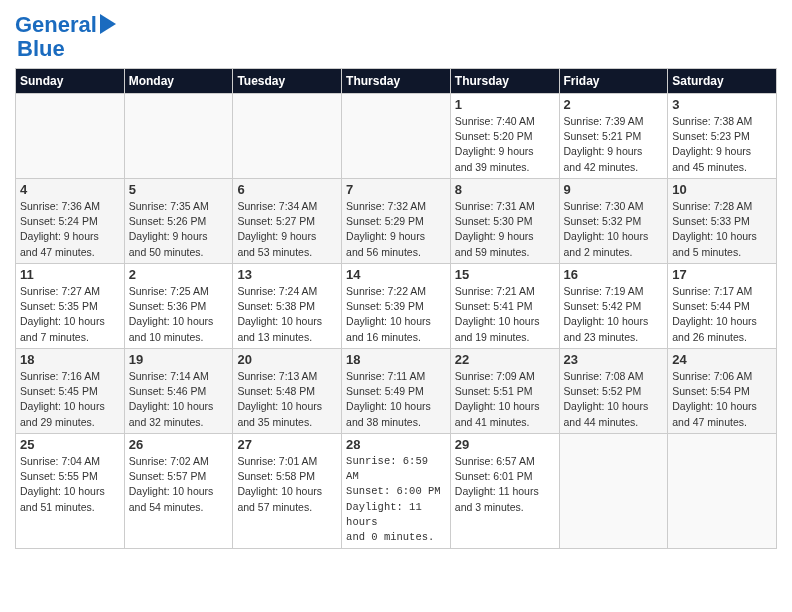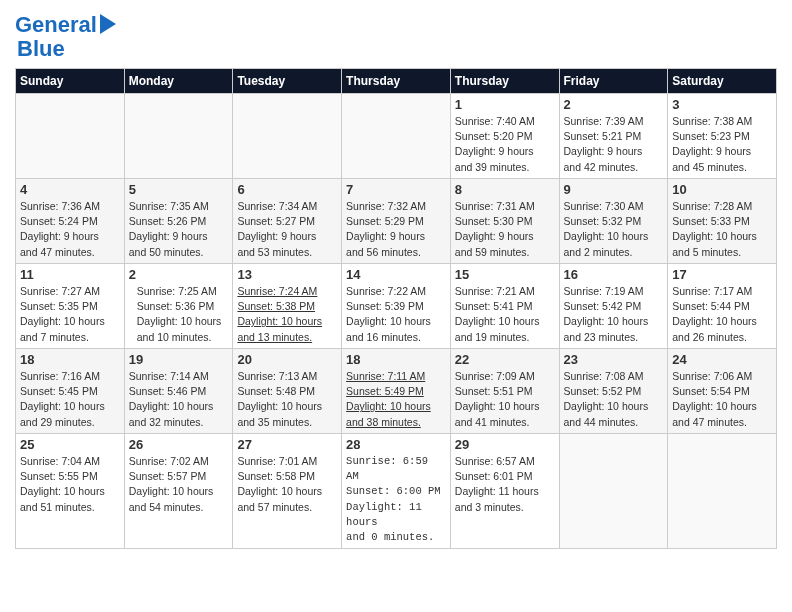--- a/index.html
+++ b/index.html
@@ -207,28 +207,28 @@
       <tr>
         <td>
           <span class="day-num">11</span>
           <div class="cell-info" style="white-space: pre-line;">Sunrise: 7:27 AM
 Sunset: 5:35 PM
 Daylight: 10 hours
 and 7 minutes.</div>
         </td>
         <td>
           <span class="day-num">2</span>
-          <div class="cell-info" style="white-space: pre-line; margin-left: 8px;">Sunrise: 7:25 AM
+          <div class="cell-info" style="white-space: pre-line;">Sunrise: 7:25 AM
 Sunset: 5:36 PM
 Daylight: 10 hours
 and 10 minutes.</div>
         </td>
         <td>
           <span class="day-num">13</span>
-          <div class="cell-info" style="white-space: pre-line; text-decoration: underline;">Sunrise: 7:24 AM
+          <div class="cell-info" style="white-space: pre-line;">Sunrise: 7:24 AM
 Sunset: 5:38 PM
 Daylight: 10 hours
 and 13 minutes.</div>
         </td>
         <td>
           <span class="day-num">14</span>
           <div class="cell-info" style="white-space: pre-line;">Sunrise: 7:22 AM
 Sunset: 5:39 PM
 Daylight: 10 hours
 and 16 minutes.</div>
@@ -272,21 +272,21 @@
         </td>
         <td>
           <span class="day-num">20</span>
           <div class="cell-info" style="white-space: pre-line;">Sunrise: 7:13 AM
 Sunset: 5:48 PM
 Daylight: 10 hours
 and 35 minutes.</div>
         </td>
         <td>
           <span class="day-num">18</span>
-          <div class="cell-info" style="white-space: pre-line; text-decoration: underline;">Sunrise: 7:11 AM
+          <div class="cell-info" style="white-space: pre-line;">Sunrise: 7:11 AM
 Sunset: 5:49 PM
 Daylight: 10 hours
 and 38 minutes.</div>
         </td>
         <td>
           <span class="day-num">22</span>
           <div class="cell-info" style="white-space: pre-line;">Sunrise: 7:09 AM
 Sunset: 5:51 PM
 Daylight: 10 hours
 and 41 minutes.</div>

